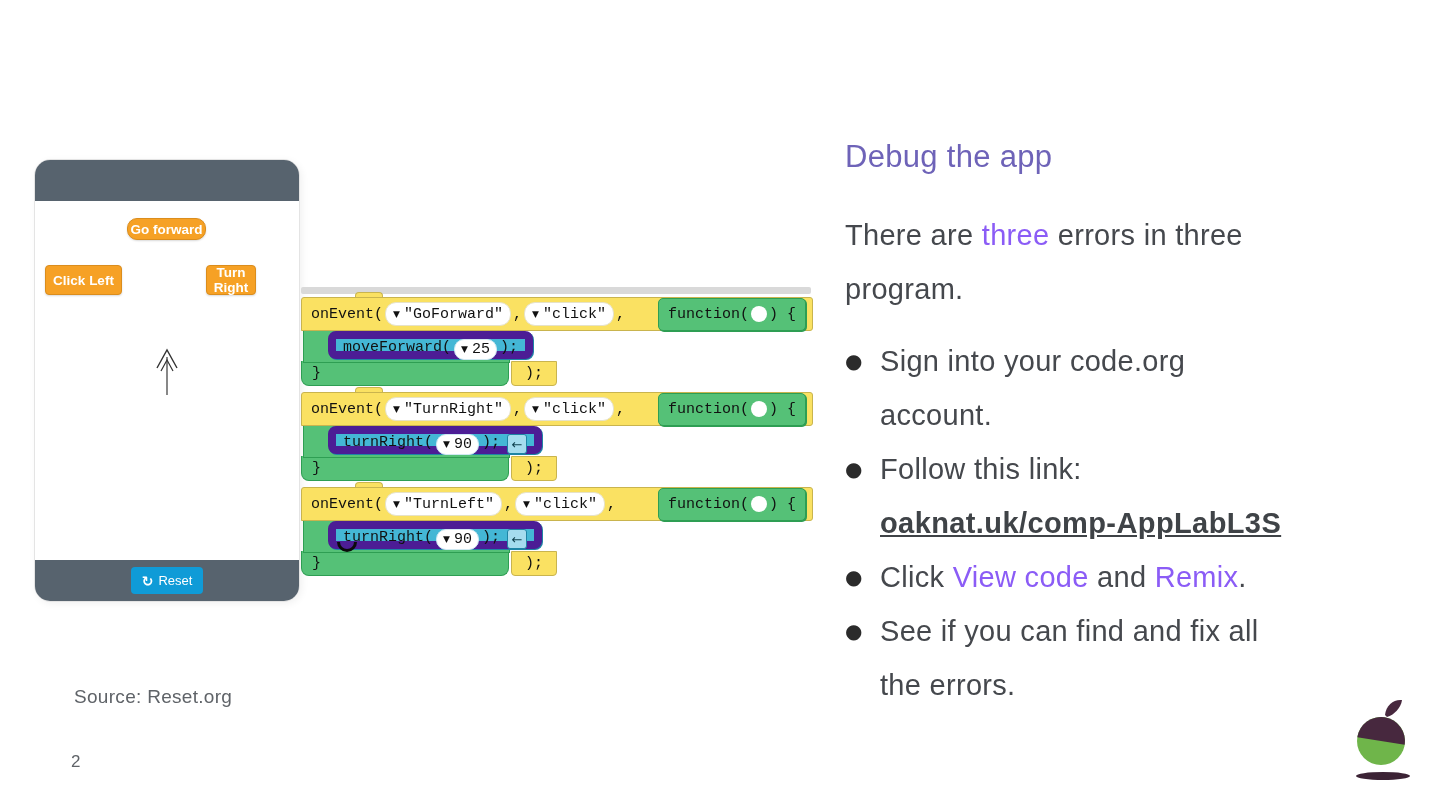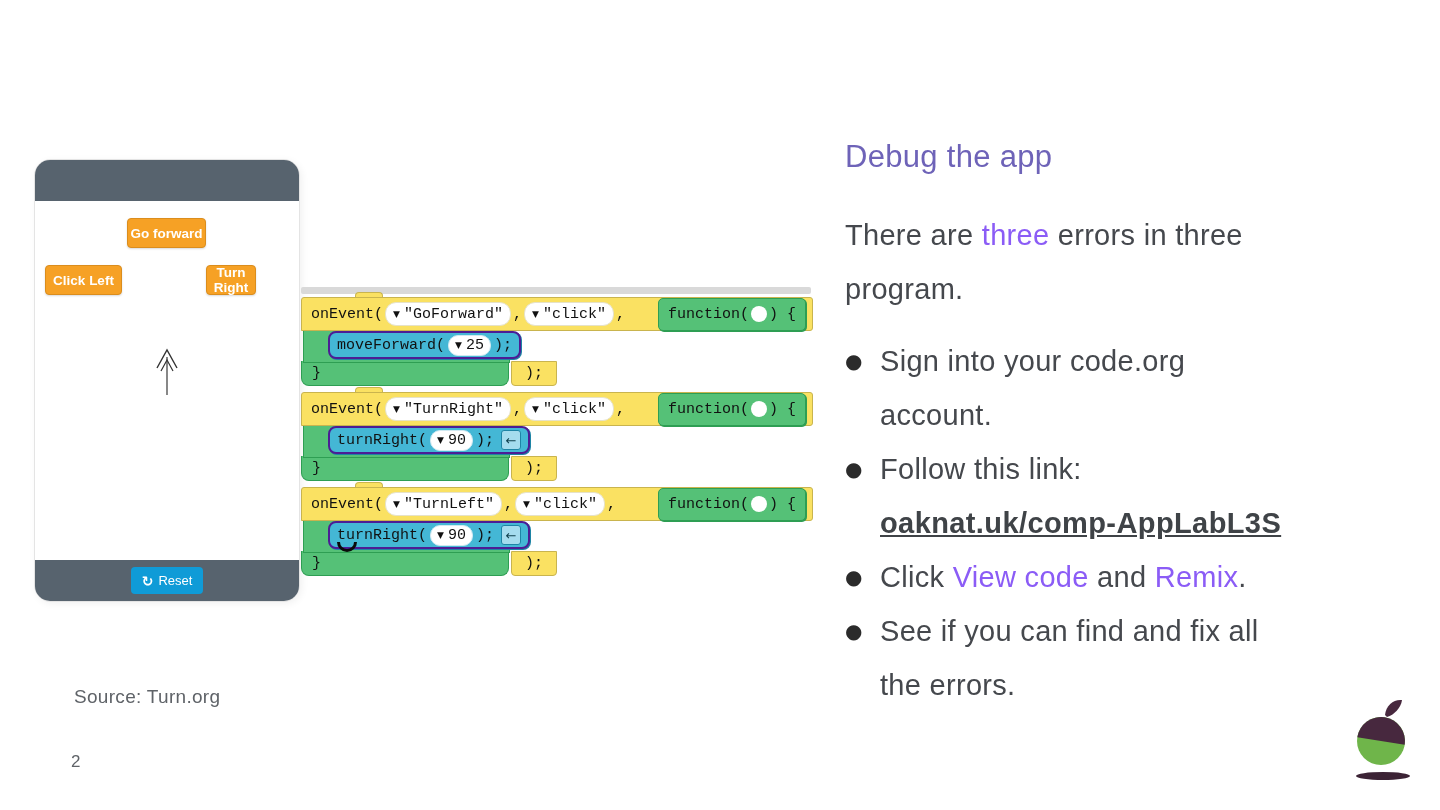--- a/index.html
+++ b/index.html
@@ -7,42 +7,42 @@
   .slide { position:relative; width:1440px; height:810px; background:#ffffff; overflow:hidden; margin:0 auto; }
 
   
   .title { position:absolute; left:74px; top:82px; font-size:39px; font-weight:800; color:#3F4347; letter-spacing:0.2px; }
 
   
   .phone { position:absolute; left:35px; top:160px; width:264px; height:441px; background:#fff; border-radius:16px; box-shadow:0 0 0 1px #e4e4e4, 2px 2px 8px rgba(0,0,0,0.07); }
   .phone-header { position:absolute; top:0; left:0; right:0; height:41px; background:#57636E; border-radius:15px 15px 0 0; }
   .phone-screen { position:absolute; top:41px; bottom:41px; left:0; right:0; background:#fff; }
   .obtn { position:absolute; background:#F6A125; border:1px solid #DB8D1D; border-radius:4px; color:#fff; font-weight:bold; font-size:13.5px; font-family:"Liberation Sans",sans-serif; display:flex; align-items:center; justify-content:center; cursor:pointer; box-shadow:0 1px 2px rgba(0,0,0,0.15); }
-  .obtn.go    { left:92px;  top:17px; width:79px; height:30px; }
+  .obtn.go    { left:92px;  top:17px; width:79px; height:22px;border-radius:10px; }
   .obtn.tleft { left:10px;  top:64px; width:77px; height:30px; }
   .obtn.tright{ left:171px; top:64px; width:50px; height:30px; }
   .sprite { position:absolute; left:112px; top:146px; }
   .phone-footer { position:absolute; bottom:0; left:0; right:0; height:41px; background:#57636E; border-radius:0 0 15px 15px; display:flex; align-items:center; justify-content:center; }
   .reset-btn { width:72px; height:27px; background:#0F9BD7; border:none; border-radius:4px; color:#fff; font-size:13px; font-family:"Liberation Sans",sans-serif; display:flex; align-items:center; justify-content:center; gap:5px; cursor:pointer; }
   .reset-ic { font-family:"DejaVu Sans",sans-serif; font-size:14px; font-weight:bold; }
 
   
   .workspace { position:absolute; left:301px; top:287px; width:512px; }
   .topstrip { width:510px; height:7px; background:#D9D9D9; border-radius:2px; margin-bottom:3px; }
   .bgroup { position:relative; margin-bottom:6px; font-family:"Liberation Mono","DejaVu Sans Mono",monospace; font-size:15px; color:#111; }
   .notch { position:absolute; top:-5px; left:54px; width:28px; height:6px; background:#FAE162; border:1px solid #C9B44E; border-bottom:none; border-radius:4px 4px 0 0; }
   .brow1 { position:relative; z-index:1; height:34px; background:#FAE162; border:1px solid #C9B44E; border-radius:3px 3px 3px 0; display:flex; align-items:center; padding:0 6px 0 9px; }
   .pill { background:#fff; border:1px solid #e6e2c8; border-radius:11px; height:24px; padding:0 7px; display:inline-flex; align-items:center; gap:4px; margin:0 2px; }
   .pill.small { height:21px; border-radius:10px; padding:0 6px; margin:0 1px; border-color:#cfe9f2; }
   .tri { font-family:"DejaVu Sans",sans-serif; font-size:9px; line-height:1; color:#111; }
   .fnblock { margin-left:auto; background:#55C177; border:1px solid #2E9E53; border-radius:5px; height:33px; padding:0 9px; display:flex; align-items:center; box-shadow:1px 1px 0 #2E9E53; }
   .fncircle { width:16px; height:16px; border-radius:50%; background:#fff; margin:0 2px; }
   .brow2 { position:relative; height:30px; }
   .greenbody { position:absolute; left:2px; top:-2px; width:207px; height:34px; background:#55C177; border:1px solid #2E9E53; border-top:none; }
-  .bluecmd { position:absolute; left:27px; top:0px; height:28px; background:#44B7D5; border:2px solid #4c1d95; border-radius:8px; display:flex; align-items:center; padding:0 7px; gap:2px; box-shadow:1px 1px 0 #1E84A5; }
+  .bluecmd { position:absolute; left:27px; top:0px; height:28px; background:#44B7D5; border:8px solid #4c1d95; border-radius:8px; display:flex; align-items:flex-start; padding:0 7px; gap:2px; box-shadow:1px 1px 0 #1E84A5; }
   .arrowbtn { width:20px; height:20px; margin-left:5px; background:#A5DCEE; border:1px solid #1E84A5; border-radius:3px; display:flex; align-items:center; justify-content:center; font-family:"DejaVu Sans",sans-serif; font-size:13px; color:#10414f; cursor:pointer; }
   .snaphint { position:absolute; left:36px; top:21px; width:20px; height:10px; border:3px solid #0a0a0a; border-top:none; border-radius:0 0 11px 11px; z-index:5; }
   .brow3 { display:flex; height:25px; }
   .closeblock { width:208px; background:#55C177; border:1px solid #2E9E53; border-top:none; border-radius:0 0 8px 8px; display:flex; align-items:center; padding-left:10px; }
   .tailblock { width:46px; margin-left:2px; background:#FAE162; border:1px solid #C9B44E; border-radius:0 0 4px 4px; display:flex; align-items:center; justify-content:center; }
 
   
   .rpanel { position:absolute; left:845px; top:0; width:565px; color:#45484D; }
   .rheading { position:absolute; left:0; top:139px; font-size:31px; font-weight:normal; color:#6E63B8; letter-spacing:0.3px; }
   .rintro { position:absolute; left:0; top:208px; font-size:29px; line-height:54px; letter-spacing:0.3px; }
@@ -247,21 +247,21 @@
       <div class="bullet-item">
         <span class="bullet-glyph">●</span>
         <span class="bullet-text">
           <span class="bl">See if you can find and fix all</span>
           <span class="bl">the errors.</span>
         </span>
       </div>
     </div>
   </div>
 
-  <div class="source">Source: Turn.org</div>
+  <div class="source">Source: Reset.org</div>
   <div class="pagenum">2</div>
 
   <svg class="acorn" width="66" height="84" viewBox="0 0 66 84">
     <path d="M36 18 C37 8 45 2 53 3 C52 11 45 18 38 20 Z" fill="#47283E"></path>
     <circle cx="32" cy="44" r="24" fill="#6FB54A"></circle>
     <path d="M8 44 A24 24 0 0 1 56 44 Z" transform="rotate(9 32 44)" fill="#47283E"></path>
     <ellipse cx="34" cy="79" rx="27" ry="4" fill="#3C2335"></ellipse>
   </svg>
 
 </div>

